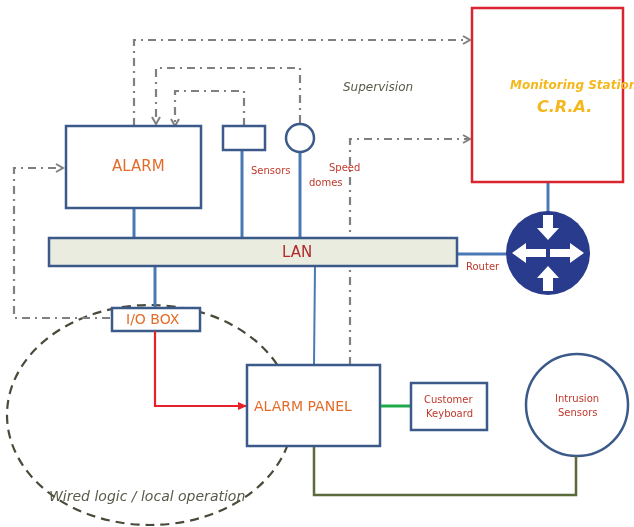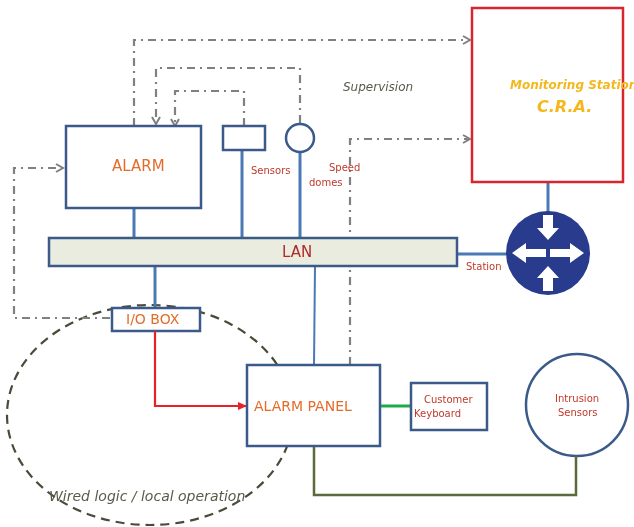--- a/index.html
+++ b/index.html
@@ -80,20 +80,20 @@
 </svg>
 
 <div class="lbl orange" style="left:112px; top:157px; font-size:15px;">ALARM</div>
 <div class="lbl red" style="left:238px; top:243px; font-size:15px; color:#b02a2a;margin-left:44px;">LAN</div>
 <div class="lbl red" style="left:251px; top:165px; font-size:10px;">Sensors</div>
 <div class="lbl red" style="left:310px; top:162px; font-size:10px;margin-left:19px;">Speed</div>
 <div class="lbl red" style="left:309px; top:177px; font-size:10px;">domes</div>
 <div class="lbl gray-italic" style="left:343px; top:80px; font-size:12px;">Supervision</div>
 <div class="lbl yellow" style="left:510px; top:78px; font-size:12px;">Monitoring Station</div>
 <div class="lbl yellow" style="left:537px; top:97px; font-size:16px;">C.R.A.</div>
-<div class="lbl red" style="left:466px; top:261px; font-size:10px;">Station</div>
+<div class="lbl red" style="left:466px; top:261px; font-size:10px;">Router</div>
 <div class="lbl orange" style="left:126px; top:311px; font-size:14px;">I/O BOX</div>
 <div class="lbl orange" style="left:254px; top:398px; font-size:14px;">ALARM PANEL</div>
 <div class="lbl red" style="left:424px; top:394px; font-size:10px;">Customer</div>
-<div class="lbl red" style="left:414px; top:408px; font-size:10px;">Keyboard</div>
+<div class="lbl red" style="left:426px; top:408px; font-size:10px;">Keyboard</div>
 <div class="lbl red" style="left:555px; top:393px; font-size:10px;">Intrusion</div>
 <div class="lbl red" style="left:558px; top:407px; font-size:10px;">Sensors</div>
 <div class="lbl gray-italic" style="left:49px; top:454px; font-size:14px;margin-top:34px;">Wired logic / local operation</div>
 
 </body></html>

